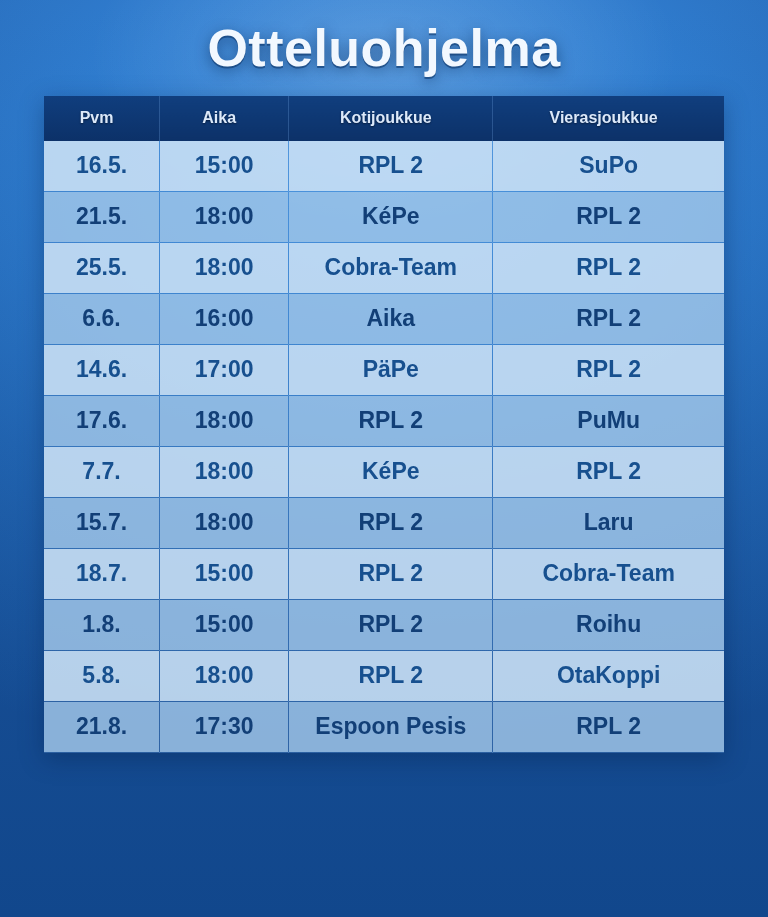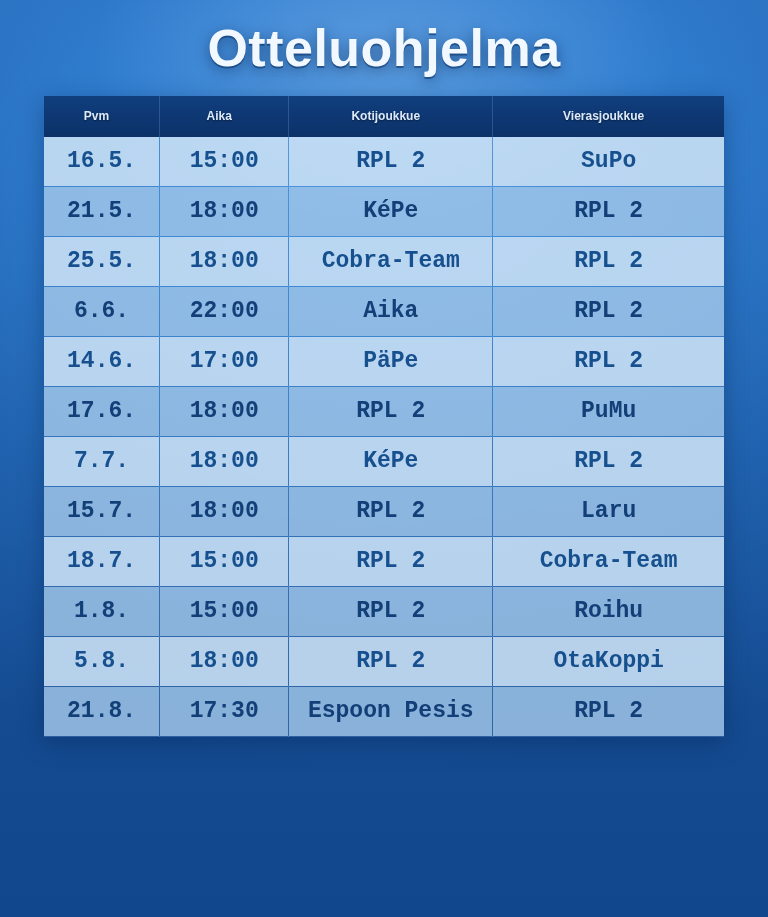--- a/index.html
+++ b/index.html
@@ -49,42 +49,41 @@
     box-shadow: 0 6px 22px rgba(4,30,70,0.35);
   }
   table {
     width: 100%;
     border-collapse: collapse;
     table-layout: fixed;
   }
   thead th {
     background: linear-gradient(180deg, #103e7e 0%, #0c3168 100%);
     color: #dce9fa;
-    font-size: 12px;
+    font-size: 16px;
     font-weight: bold;
     padding: 13px 10px 14px 0;
     text-align: center;
     border-right: 1px solid rgba(120,170,230,0.28);
     text-shadow: 0 1px 2px rgba(0,0,0,0.45);
   }
   thead th:last-child { border-right: none; }
 
   tbody td {
     font-size: 23px;
     font-weight: bold;
     text-align: center;
     padding: 11px 0 12px 0;
     color: #e8f2fd;
     border-right: 1px solid rgba(140,185,235,0.22);
     border-bottom: 1px solid rgba(150,195,240,0.18);
     text-shadow: 0 1px 2px rgba(10,45,95,0.5);
     white-space: nowrap;
     overflow: hidden;
     text-overflow: ellipsis;
-    font-family: Liberation Mono, monospace;
   }
   tbody td:last-child { border-right: none; }
 
   tbody tr:nth-child(odd)  td { background: rgba(205,226,246,0.88); color: #17508f; text-shadow: none; }
   tbody tr:nth-child(even) td { background: rgba(166,202,235,0.80); color: #123f77; text-shadow: none; }
 
   
   col.c-date { width: 17%; }
   col.c-time { width: 19%; }
   col.c-home { width: 30%; }
@@ -127,21 +126,21 @@
           <td>RPL 2</td>
         </tr>
         <tr>
           <td>25.5.</td>
           <td>18:00</td>
           <td>Cobra-Team</td>
           <td>RPL 2</td>
         </tr>
         <tr>
           <td>6.6.</td>
-          <td>22:00</td>
+          <td>16:00</td>
           <td>Aika</td>
           <td>RPL 2</td>
         </tr>
         <tr>
           <td>14.6.</td>
           <td>17:00</td>
           <td>PäPe</td>
           <td>RPL 2</td>
         </tr>
         <tr>

